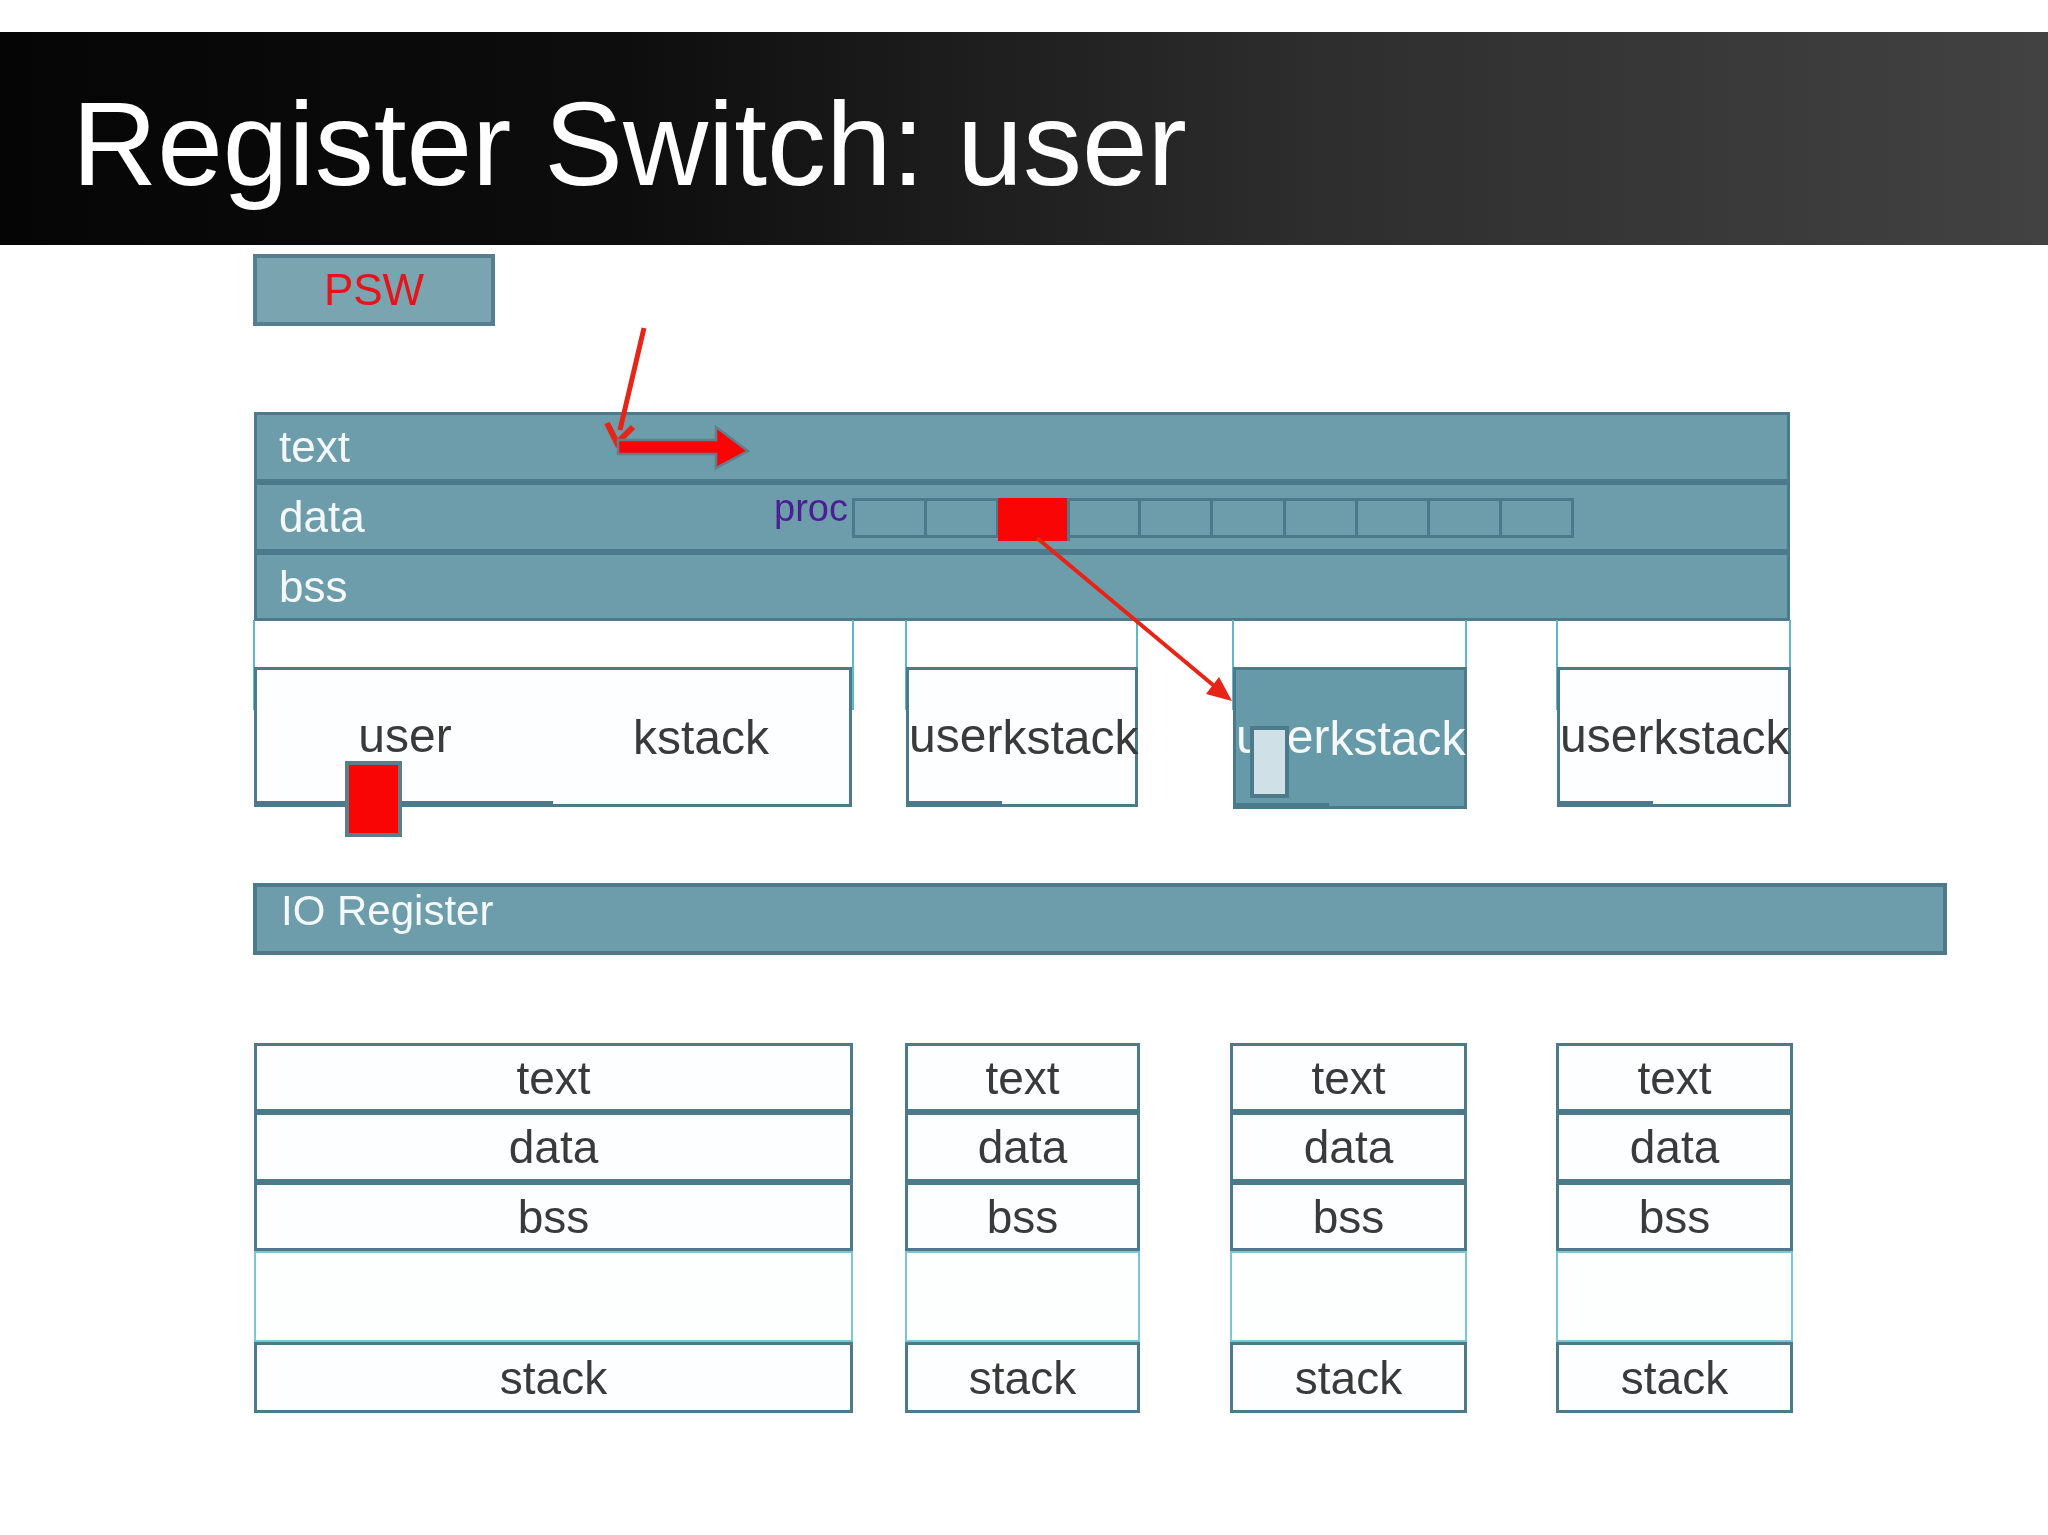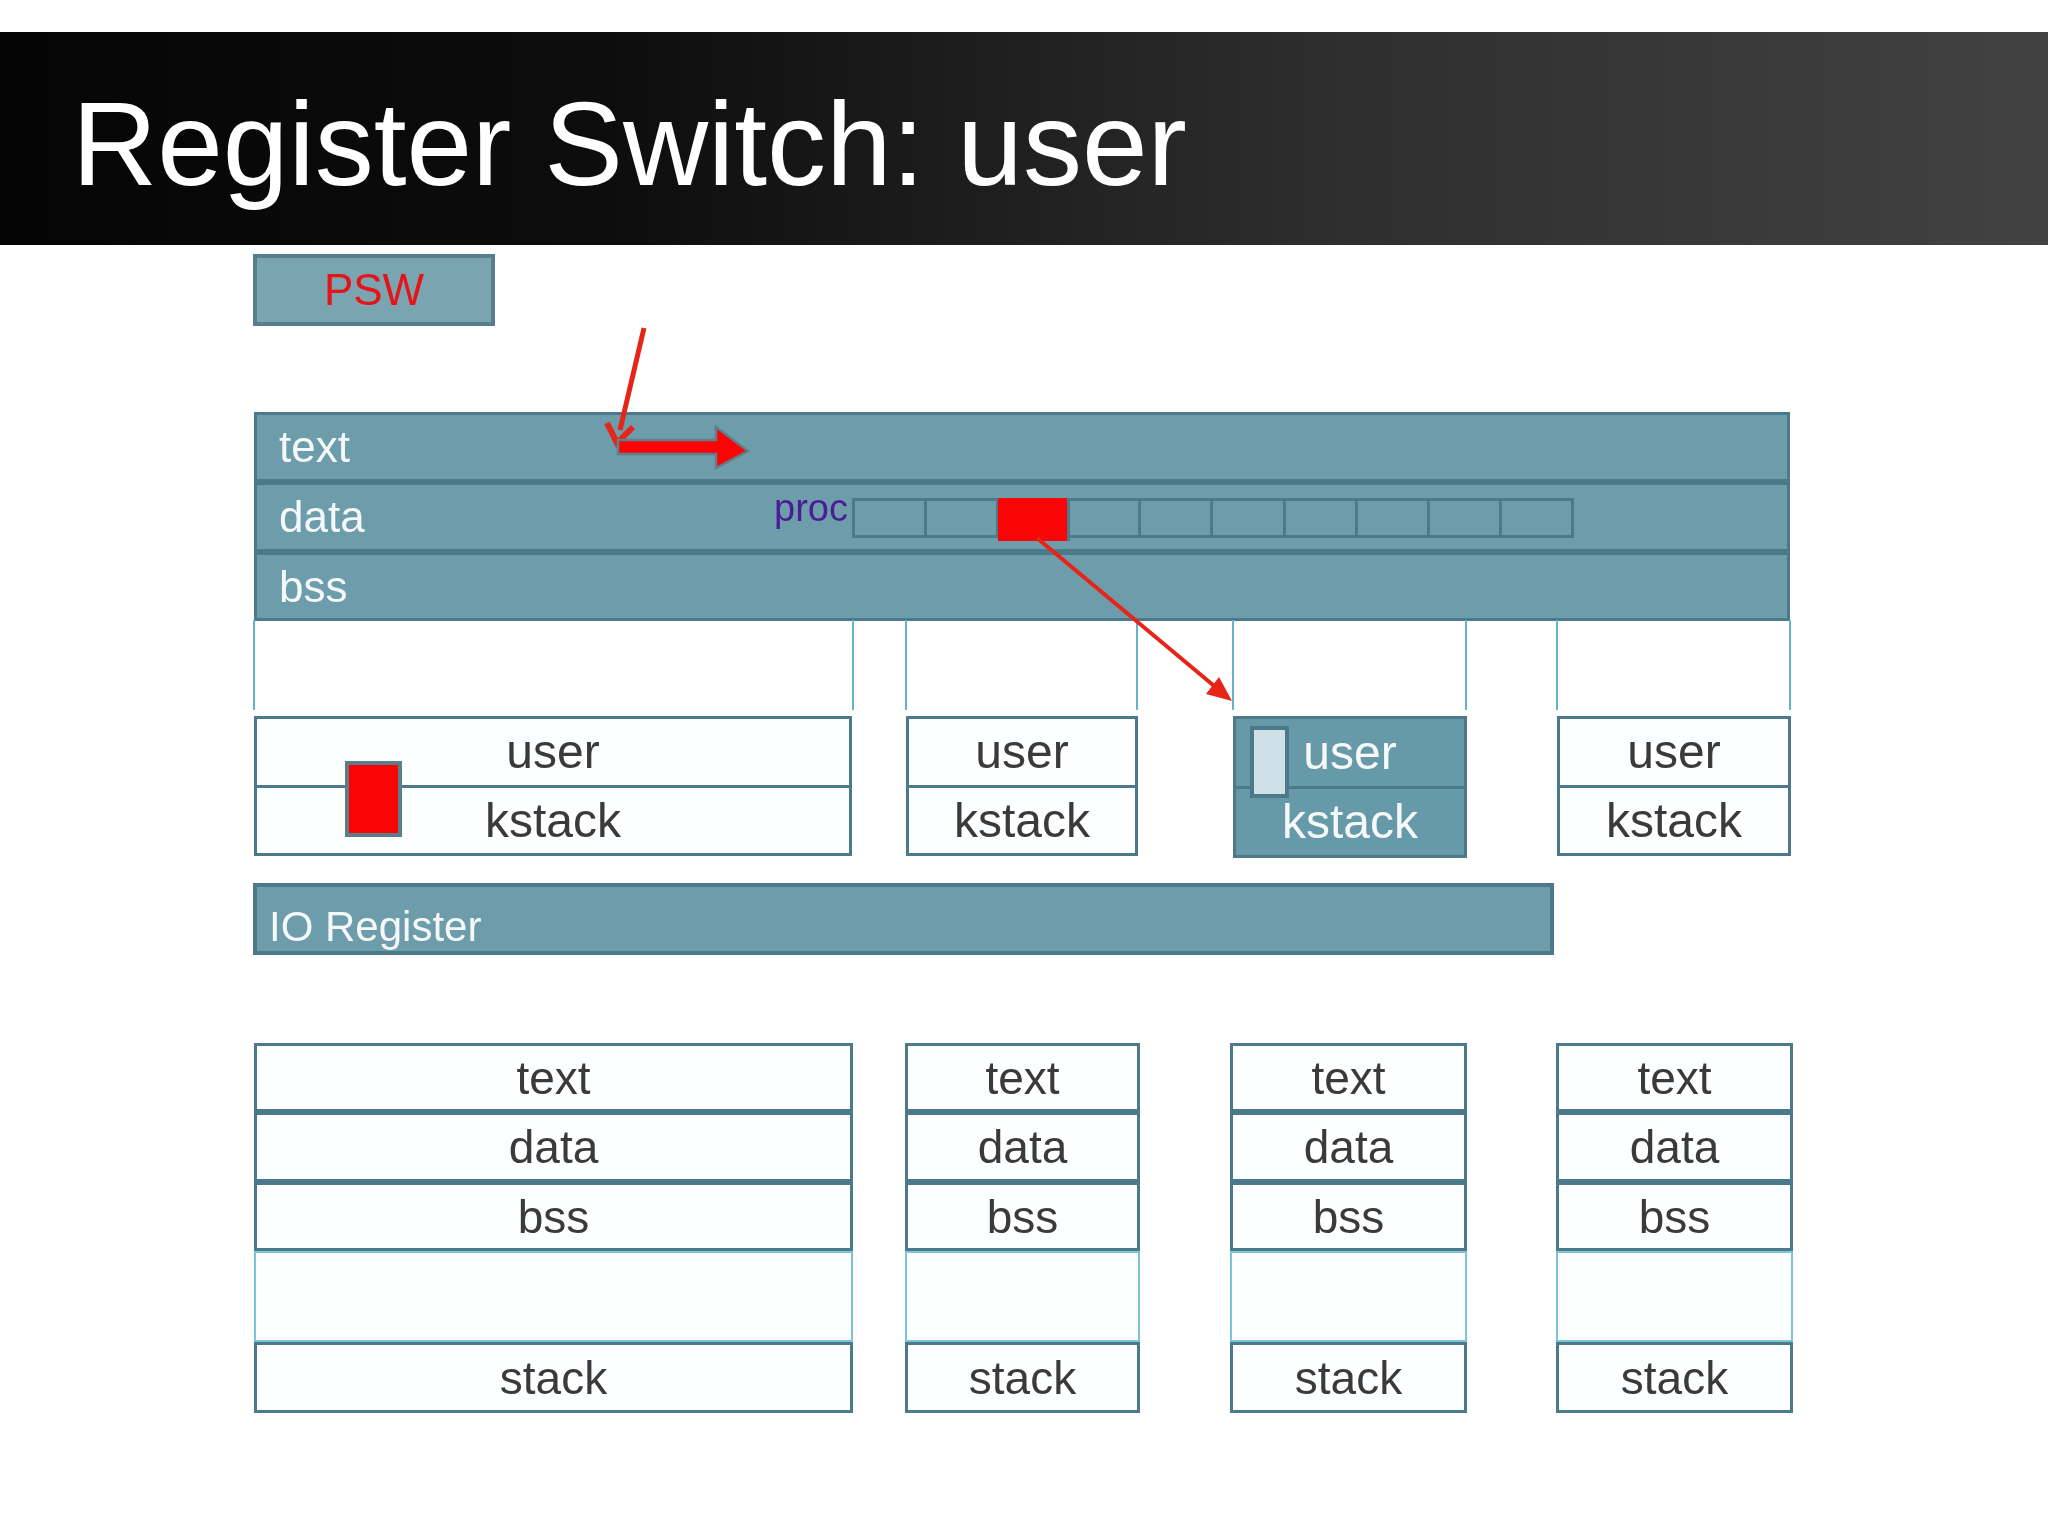--- a/index.html
+++ b/index.html
@@ -53,46 +53,46 @@
   .guide{
     position:absolute;top:620px;height:90px;box-sizing:border-box;
     border-left:2px solid #5fb7c9;border-right:2px solid #5fb7c9;
   }
   .guide.g1{left:253px;width:601px;}
   .guide.g2{left:905px;width:233px;}
   .guide.g3{left:1232px;width:235px;}
   .guide.g4{left:1556px;width:235px;}
   
   .pbox{
-    position:absolute;top:716px;height:140px;box-sizing:border-box;
+    position:absolute;top:667px;height:140px;box-sizing:border-box;
     background:#fdfeff;border:3px solid #4d7a8b;
-    display:flex;flex-direction:column;
+    display:flex;flex-direction:row;
   }
   .pbox .row{flex:1;display:flex;align-items:center;justify-content:center;
     font-size:48px;color:#3a3a3a;}
   .pbox .row.user{border-bottom:3px solid #4d7a8b;}
   .pbox.b1{left:254px;width:598px;}
   .pbox.b2{left:906px;width:232px;}
   .pbox.b3{left:1233px;width:234px;height:142px;background:#679aa9;}
   .pbox.b3 .row{color:#f5f9fa;}
   .pbox.b3 .row.user{border-bottom-color:#4d7a8b;}
   .pbox.b4{left:1557px;width:234px;}
   .red-marker{
     position:absolute;left:345px;top:761px;width:57px;height:76px;box-sizing:border-box;
     background:#fa0505;border:4px solid #5b7e89;
   }
   .slot-tab{
     position:absolute;left:1250px;top:726px;width:39px;height:72px;box-sizing:border-box;
     background:#cfe0e6;border:4px solid #4d7a8b;
   }
   
   .io-bar{
-    position:absolute;left:253px;top:883px;width:1301px;height:72px;box-sizing:border-box;
+    position:absolute;left:253px;top:883px;width:1694px;height:72px;box-sizing:border-box;
     background:#6d9dab;border:4px solid #4d7a8b;
-    display:flex;align-items:flex-end;padding-left:12px;
+    display:flex;align-items:flex-start;padding-left:24px;
     font-size:42px;color:#f4f8f9;
   }
   
   .mcol{position:absolute;top:1043px;}
   .mcol.c1{left:254px;width:599px;}
   .mcol.c2{left:905px;width:235px;}
   .mcol.c3{left:1230px;width:237px;}
   .mcol.c4{left:1556px;width:237px;}
   .mrow{
     box-sizing:border-box;width:100%;

